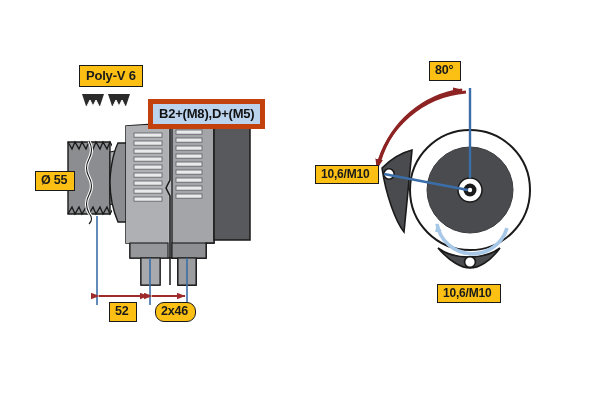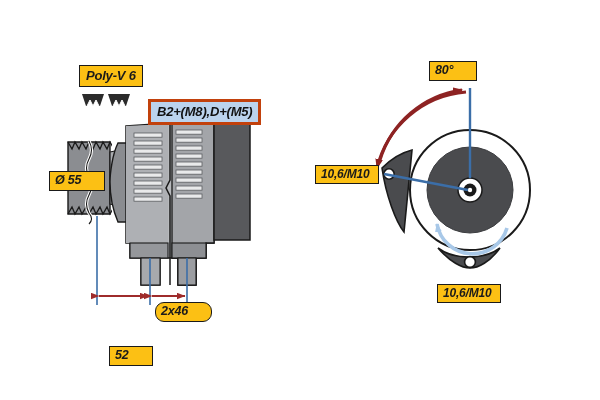--- a/index.html
+++ b/index.html
@@ -9,21 +9,20 @@
   }
   body {
     font-family: "Liberation Sans", sans-serif;
   }
   #stage {
     position: relative;
     width: 600px;
     height: 397px;
     background: #ffffff;
     overflow: hidden;
-    font-style: italic;
   }
   #stage svg.layer {
     position: absolute;
     left: 0;
     top: 0;
     width: 600px;
     height: 400px;
   }
   .callout {
     position: absolute;
@@ -35,27 +34,27 @@
   .callout.amber {
     background: #FCC014;
     color: #1a1a1a;
     border: 1px solid #1a1a1a;
     padding: 3px 6px 4px 6px;
     font-size: 13px;
   }
   .callout.blue {
     background: #BBD3ED;
     color: #111111;
-    border: 3px solid #c2410c;
+    border: 5px solid #c2410c;
     padding: 3px 6px 4px 6px;
     font-size: 13px;
   }
   .callout.dim {
     font-size: 12.5px;
-    padding: 2px 23px 3px 5px;
+    padding: 2px 7px 3px 5px;
   }
   .callout.small {
     font-size: 12px;
     padding: 2px 9px 3px 5px;
   }
 </style>
 </head>
 <body>
 
 <div id="stage">
@@ -205,23 +204,23 @@
     <svg width="54" height="18" viewBox="0 0 54 18">
       <path d="M2,2 L24,2 L20,14 L6,14 Z" fill="#2b2b2b"></path>
       <path d="M7,14 l3,-6 l3,6 l3,-6 l3,6" fill="#ffffff" stroke="#ffffff" stroke-width="1"></path>
       <path d="M28,2 L50,2 L46,14 L32,14 Z" fill="#2b2b2b"></path>
       <path d="M33,14 l3,-6 l3,6 l3,-6 l3,6" fill="#ffffff" stroke="#ffffff" stroke-width="1"></path>
     </svg>
   </div>
 
   <div class="callout blue" style="left:148px; top:99px;">B2+(M8),D+(M5)</div>
 
-  <div class="callout amber dim" style="left:35px; top:171px;margin-left:14px;">Ø 55</div>
-
-  <div class="callout amber dim" style="left:109px; top:302px;margin-top:44px;">52</div>
+  <div class="callout amber dim" style="left:35px; top:171px;">Ø 55</div>
+
+  <div class="callout amber dim" style="left:109px; top:302px;">52</div>
 
   <div class="callout amber dim" style="left:155px; top:302px;border-radius:9px;">2x46</div>
 
   <div class="callout amber dim" style="left:429px; top:61px;">80°</div>
 
   <div class="callout amber small" style="left:315px; top:165px;">10,6/M10</div>
 
   <div class="callout amber small" style="left:437px; top:284px;">10,6/M10</div>
 
 </div>

